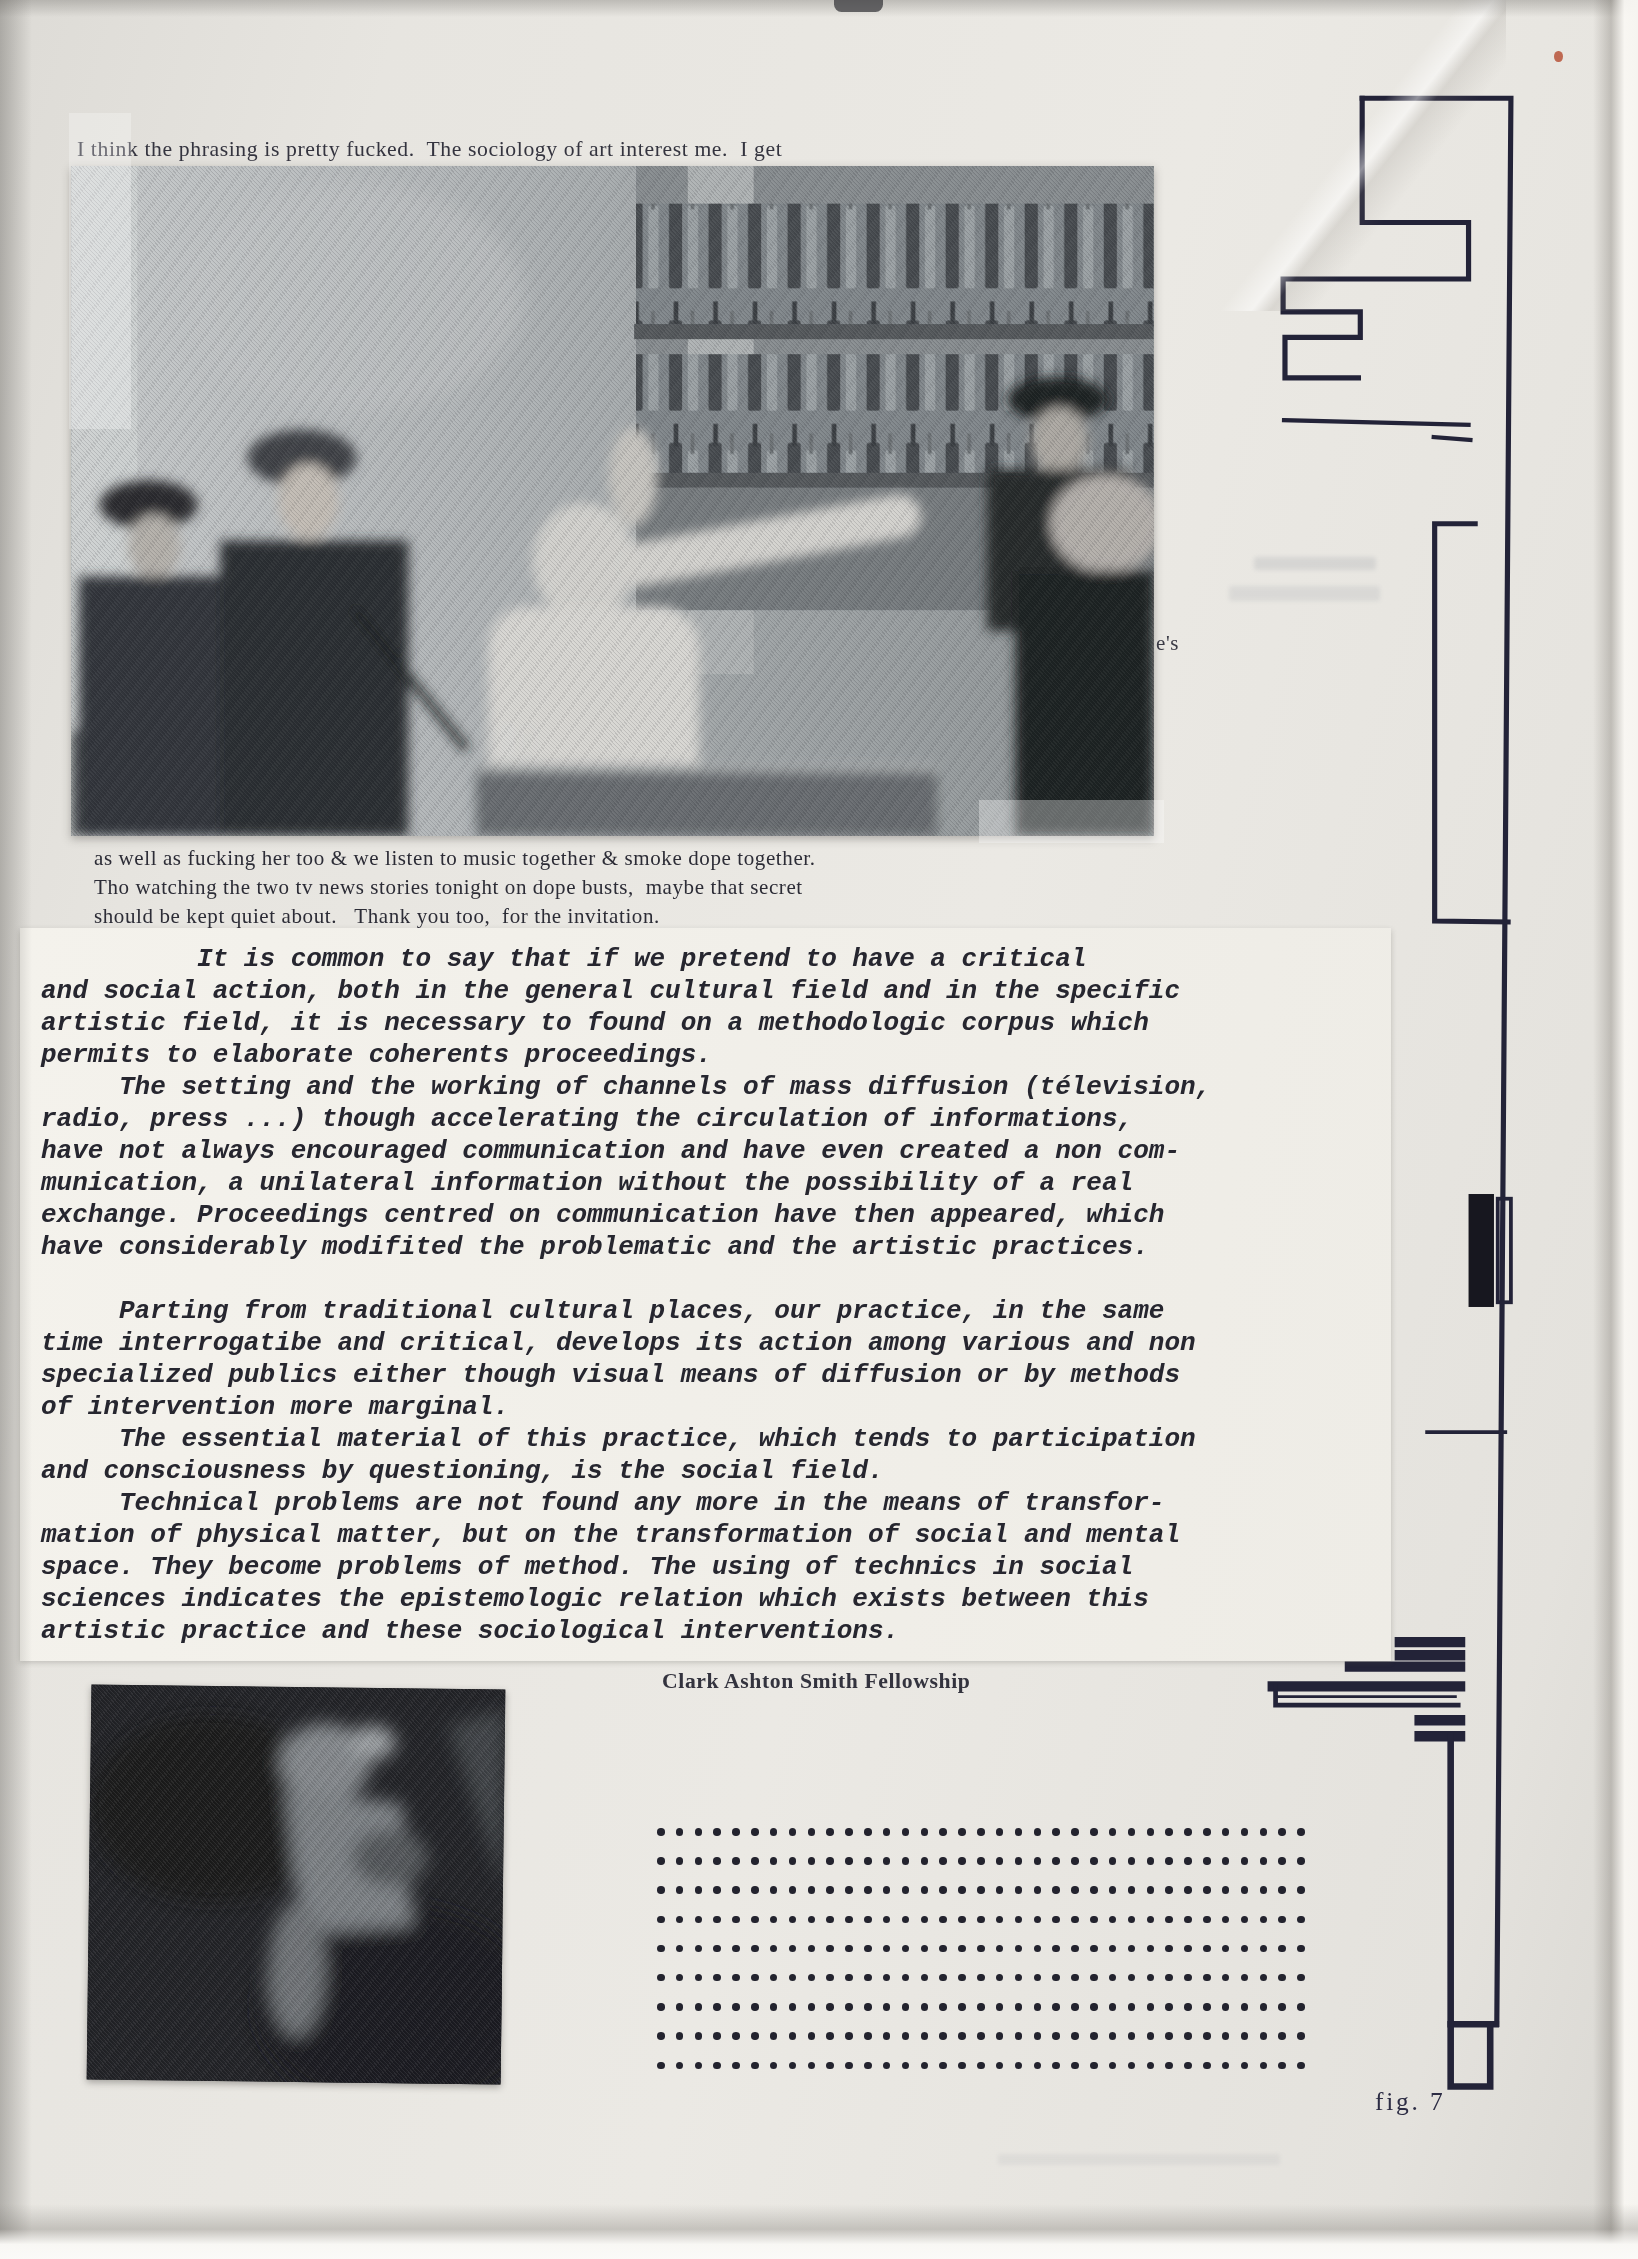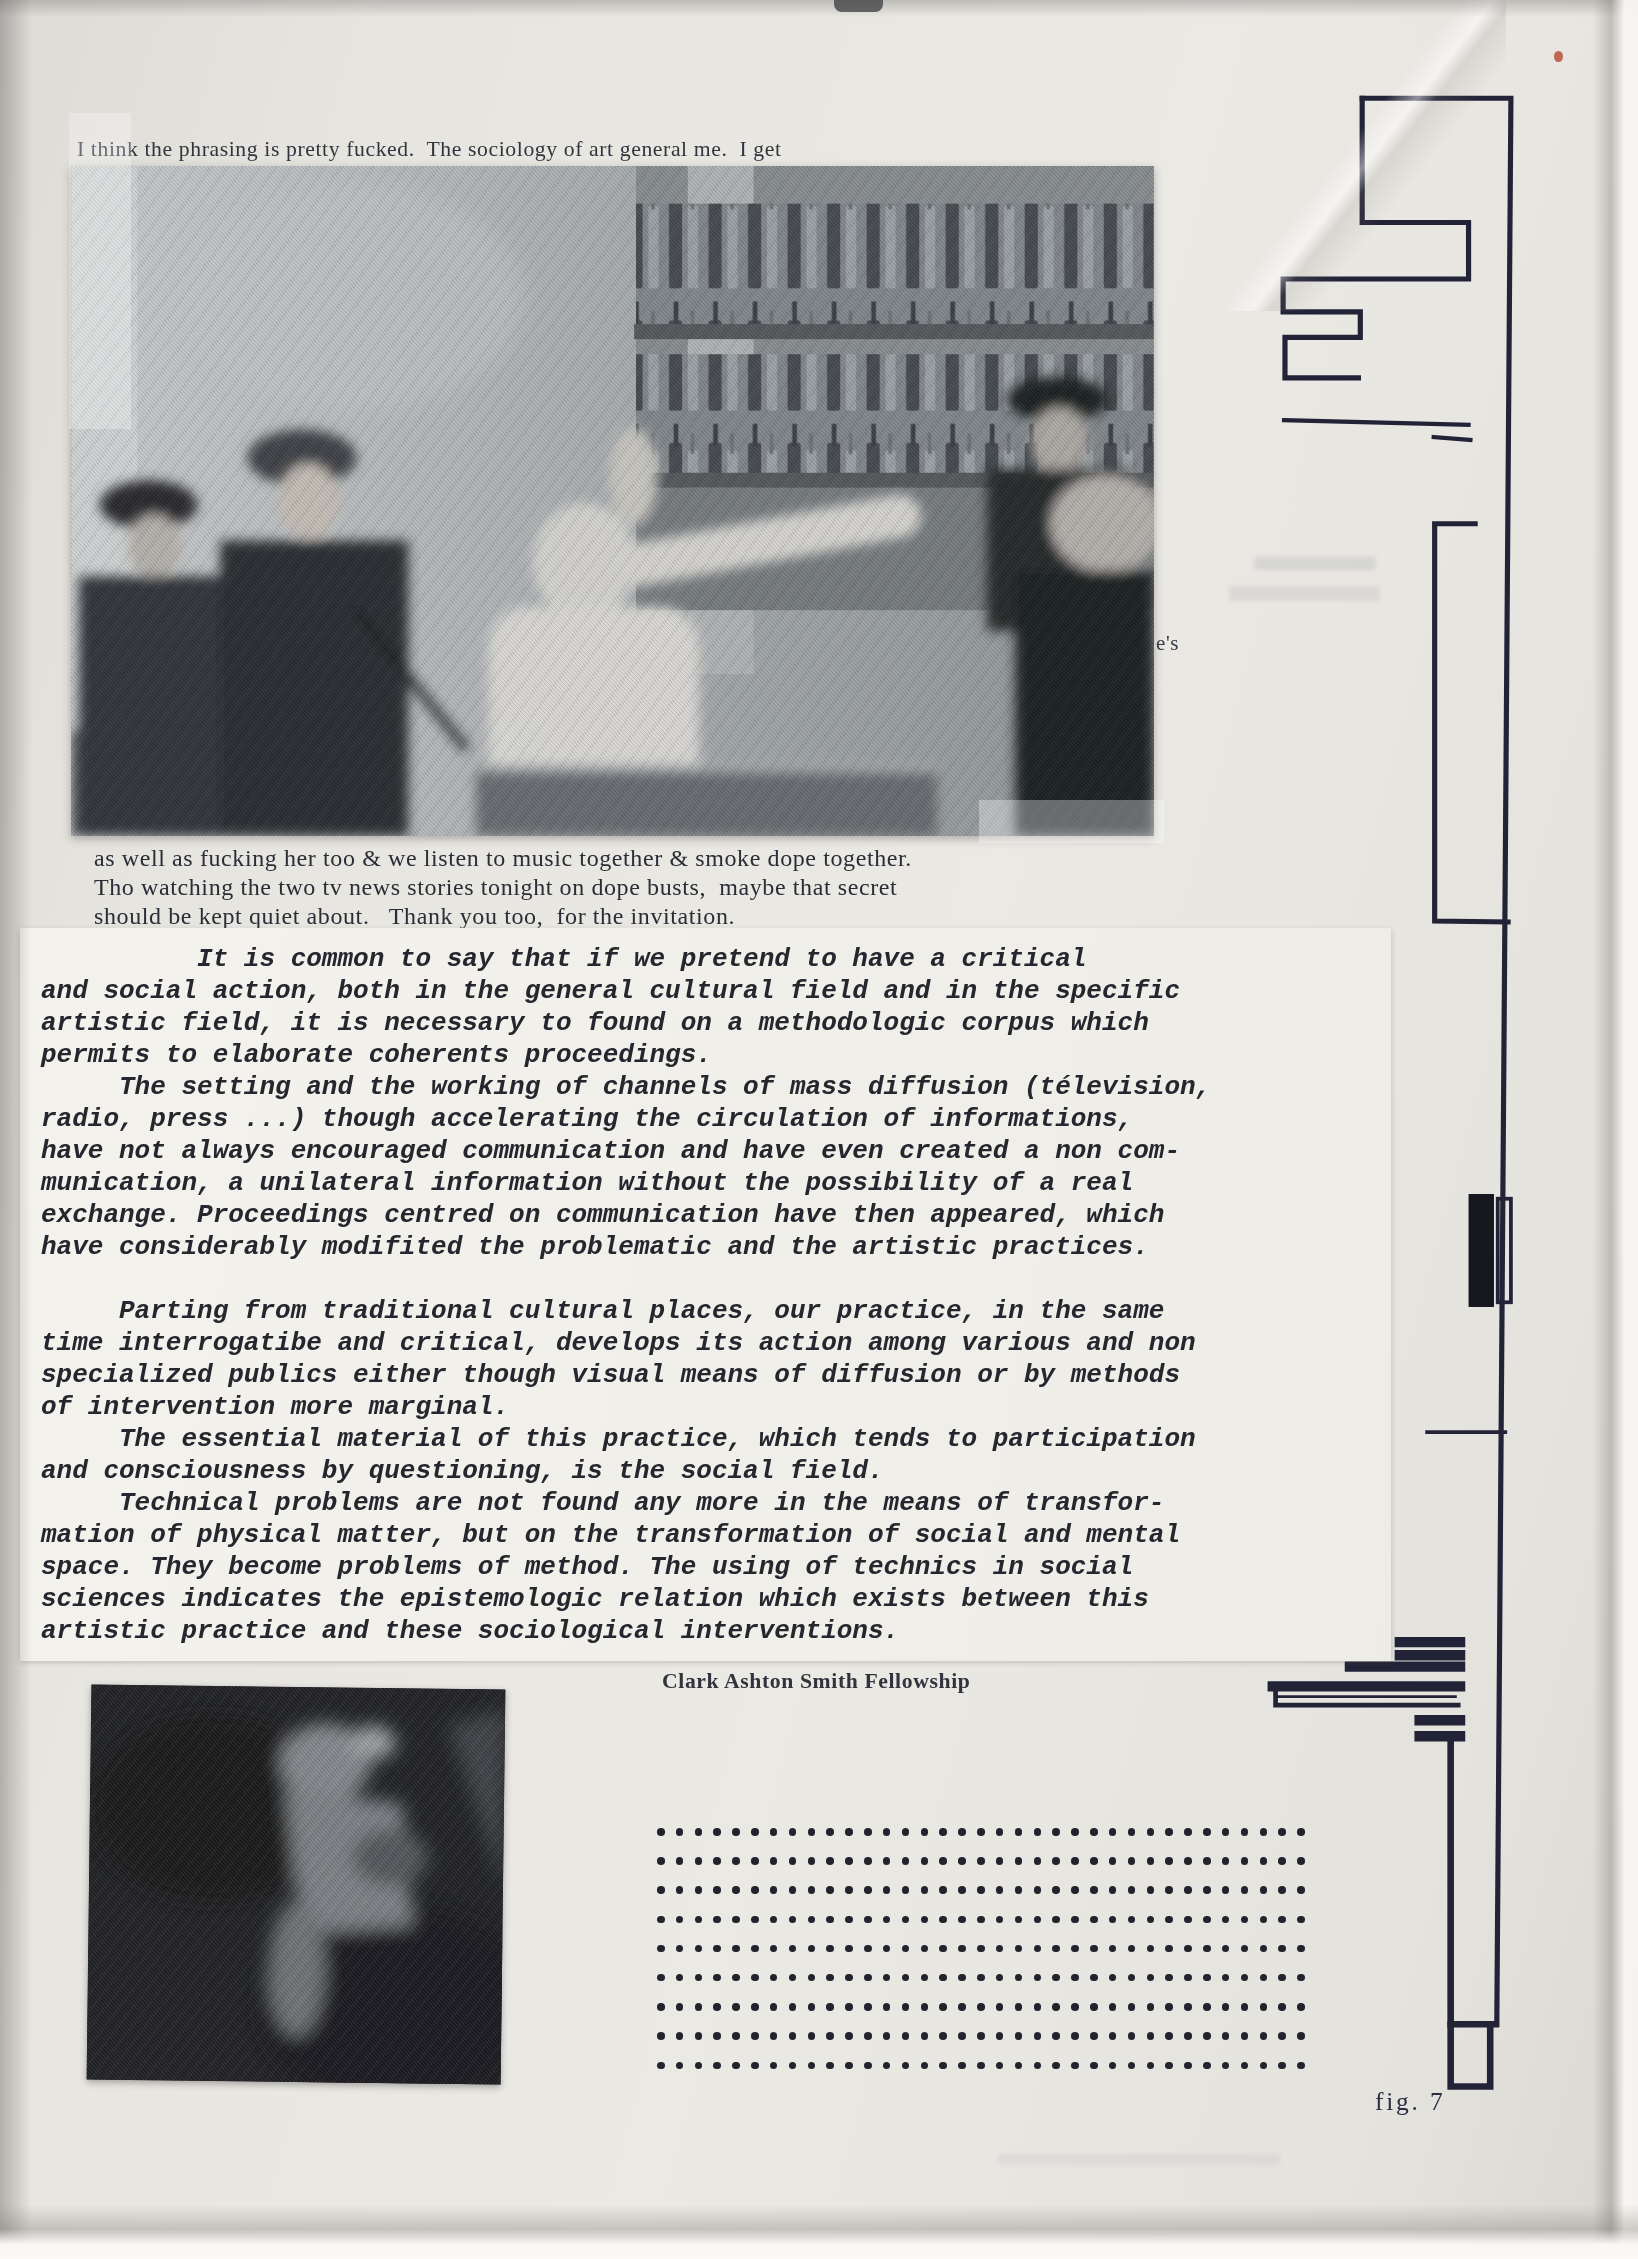--- a/index.html
+++ b/index.html
@@ -15,21 +15,21 @@
       background:linear-gradient(90deg,rgba(90,88,84,.38),rgba(90,88,84,0));}
   .edge-top{position:absolute;top:0;left:0;width:100%;height:17px;
       background:linear-gradient(180deg,rgba(90,88,84,.30),rgba(90,88,84,0));}
   .crease{position:absolute;left:1111px;top:0;width:395px;height:311px;pointer-events:none;
       background:linear-gradient(128deg,rgba(255,255,255,0) 55%,rgba(255,255,255,.5) 60%,rgba(140,135,128,.18) 63%,rgba(255,255,255,0) 70%);}
   .speck-dark{position:absolute;left:834px;top:0px;width:49px;height:12.2px;background:#3a3a3e;border-radius:0 0 7.5px 7.5px;opacity:.75;}
   .speck-red{position:absolute;left:1554px;top:51px;width:8.5px;height:11.3px;background:#b44a2e;border-radius:50%;opacity:.8;}
 
   .serifline{position:absolute;letter-spacing:0.6px;white-space:pre-wrap;}
   #intro-line{left:77px;top:137px;font-size:21.7px;color:#34343f;}
-  #photo-caption{left:94px;top:844px;font-size:24px;line-height:29px;color:#2c2c36;}
+  #photo-caption{left:94px;top:844px;font-size:21px;line-height:29px;color:#2c2c36;}
   #photo-fragment{left:1156px;top:631px;font-size:21px;color:#3a3a45;}
 
   #bar-photo{position:absolute;left:71px;top:166px;width:1083px;height:670px;
       box-shadow:0 2.8px 8.5px rgba(60,58,54,.35);background:#a7abad;}
   #bar-photo:after{content:"";position:absolute;inset:0;
       background:repeating-linear-gradient(48deg,rgba(22,22,30,.13) 0 0.9px,rgba(255,255,255,.05) 0.9px 1.9px,rgba(0,0,0,0) 1.9px 2.8px);}
   .tape{position:absolute;background:rgba(255,255,255,.28);pointer-events:none;}
   #tape-1{left:69px;top:113px;width:62px;height:316px;}
   #tape-2{left:979px;top:800px;width:185px;height:43px;background:rgba(255,255,255,.33);}
 
@@ -86,21 +86,21 @@
       <path d="M1508,1844 L1551,1844" stroke-width="11"></path>
       <path d="M1541,1844 L1541,2150 L1589,2150" stroke-width="7"></path>
       <path d="M1541,2150 L1541,2216 L1583,2216 L1583,2152" stroke-width="7"></path>
     </g>
   </svg>
 
   <div class="bleed" id="bleed-1"></div>
   <div class="bleed" id="bleed-2"></div>
   <div class="bleed" id="bleed-3"></div>
 
-  <div class="serifline" id="intro-line">I think the phrasing is pretty fucked.  The sociology of art general me.  I get</div>
+  <div class="serifline" id="intro-line">I think the phrasing is pretty fucked.  The sociology of art interest me.  I get</div>
 
   <div id="bar-photo">
     <svg width="1083" height="670" viewBox="0 0 1150 712">
       <defs>
         <linearGradient id="pbg" x1="0" y1="0" x2="1" y2="0">
           <stop offset="0" stop-color="#c6c9ca"></stop>
             <stop offset=".35" stop-color="#b2b6b8"></stop>
           <stop offset=".6" stop-color="#a0a5a7"></stop>
             <stop offset="1" stop-color="#8f9496"></stop>
         </linearGradient>

